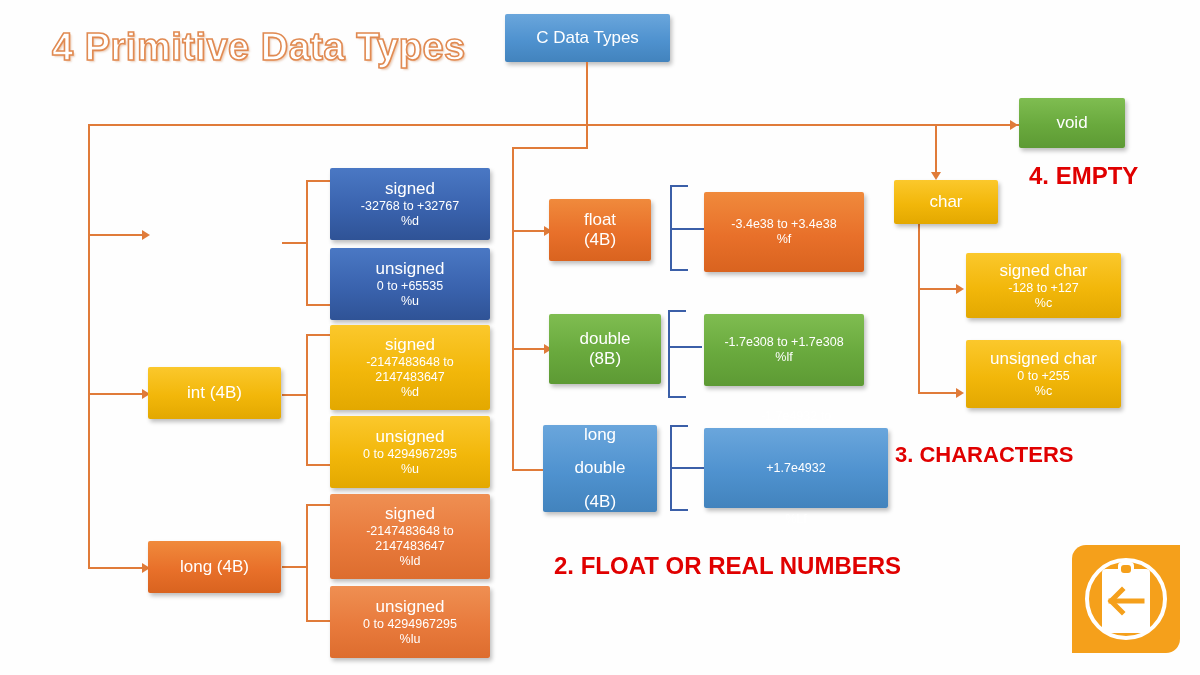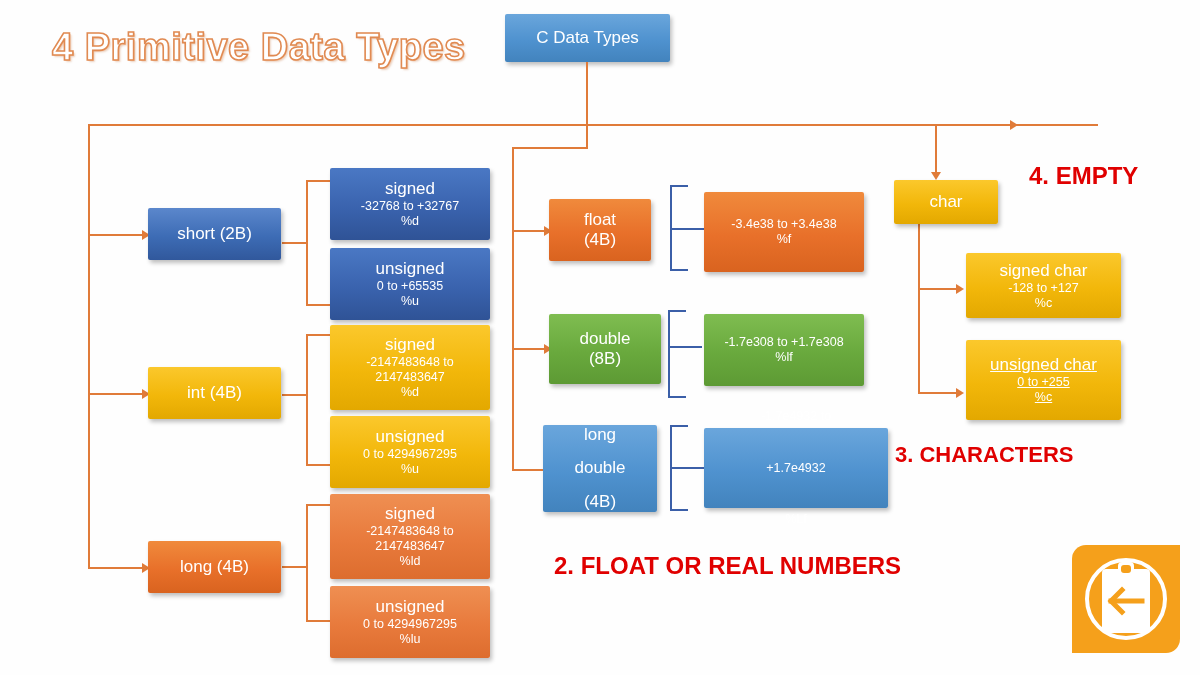--- a/index.html
+++ b/index.html
@@ -135,23 +135,20 @@
 
   <div class="ln v blue" style="left:670px;top:425px;height:86px;"></div>
   <div class="ln h blue" style="left:670px;top:425px;width:18px;"></div>
   <div class="ln h blue" style="left:670px;top:509px;width:18px;"></div>
   <div class="ln h blue" style="left:670px;top:467px;width:34px;"></div>
 
   <div class="sect" style="left:554px;top:552px;font-size:24px;">2. FLOAT OR REAL NUMBERS</div>
   <div class="sect" style="left:895px;top:442px;font-size:22px;">3. CHARACTERS</div>
   <div class="sect" style="left:1029px;top:162px;font-size:24px;">4. EMPTY</div>
 
-  <div class="box c-blue" style="left:148px;top:208px;width:133px;height:52px;">
-    <span class="ttl">short (2B)</span>
-  </div>
   <div class="box c-blue-d" style="left:330px;top:168px;width:160px;height:72px;">
     <span class="ttl">signed</span>
     <span class="sub">-32768 to +32767</span>
     <span class="sub">%d</span>
   </div>
   <div class="box c-blue-d" style="left:330px;top:248px;width:160px;height:72px;">
     <span class="ttl">unsigned</span>
     <span class="sub">0 to +65535</span>
     <span class="sub">%u</span>
   </div>
@@ -216,26 +213,29 @@
   </div>
 
   <div class="box c-yellow" style="left:884px;top:180px;width:104px;height:44px;margin-left:10px;">
     <span class="ttl">char</span>
   </div>
   <div class="box c-yellow" style="left:966px;top:253px;width:155px;height:65px;">
     <span class="ttl">signed char</span>
     <span class="sub">-128 to +127</span>
     <span class="sub">%c</span>
   </div>
-  <div class="box c-yellow" style="left:966px;top:340px;width:155px;height:80px;text-decoration:underline;">
+  <div class="box c-yellow" style="left:966px;top:340px;width:155px;height:68px;">
     <span class="ttl">unsigned char</span>
     <span class="sub">0 to +255</span>
     <span class="sub">%c</span>
   </div>
 
+  <div class="box c-green" style="left:1019px;top:98px;width:106px;height:50px;">
+    <span class="ttl">void</span>
+  </div>
 
   <div class="logo">
     <svg width="108" height="108" viewBox="0 0 108 108" aria-hidden="true">
       <path d="M0 14 A14 14 0 0 1 14 0 L108 0 L108 94 A14 14 0 0 1 94 108 L0 108 Z" fill="#F5A01B"></path>
       <circle cx="54" cy="54" r="39" fill="none" stroke="#ffffff" stroke-width="4"></circle>
       <rect x="30" y="24" width="48" height="64" rx="4" fill="#ffffff"></rect>
       <rect x="46" y="17" width="16" height="13" rx="4" fill="#ffffff"></rect>
       <rect x="49" y="20" width="10" height="8" rx="3" fill="#F5A01B"></rect>
       <g stroke="#F5A01B" stroke-width="5" fill="none" stroke-linecap="square">
         <line x1="39" y1="56" x2="70" y2="56"></line>

